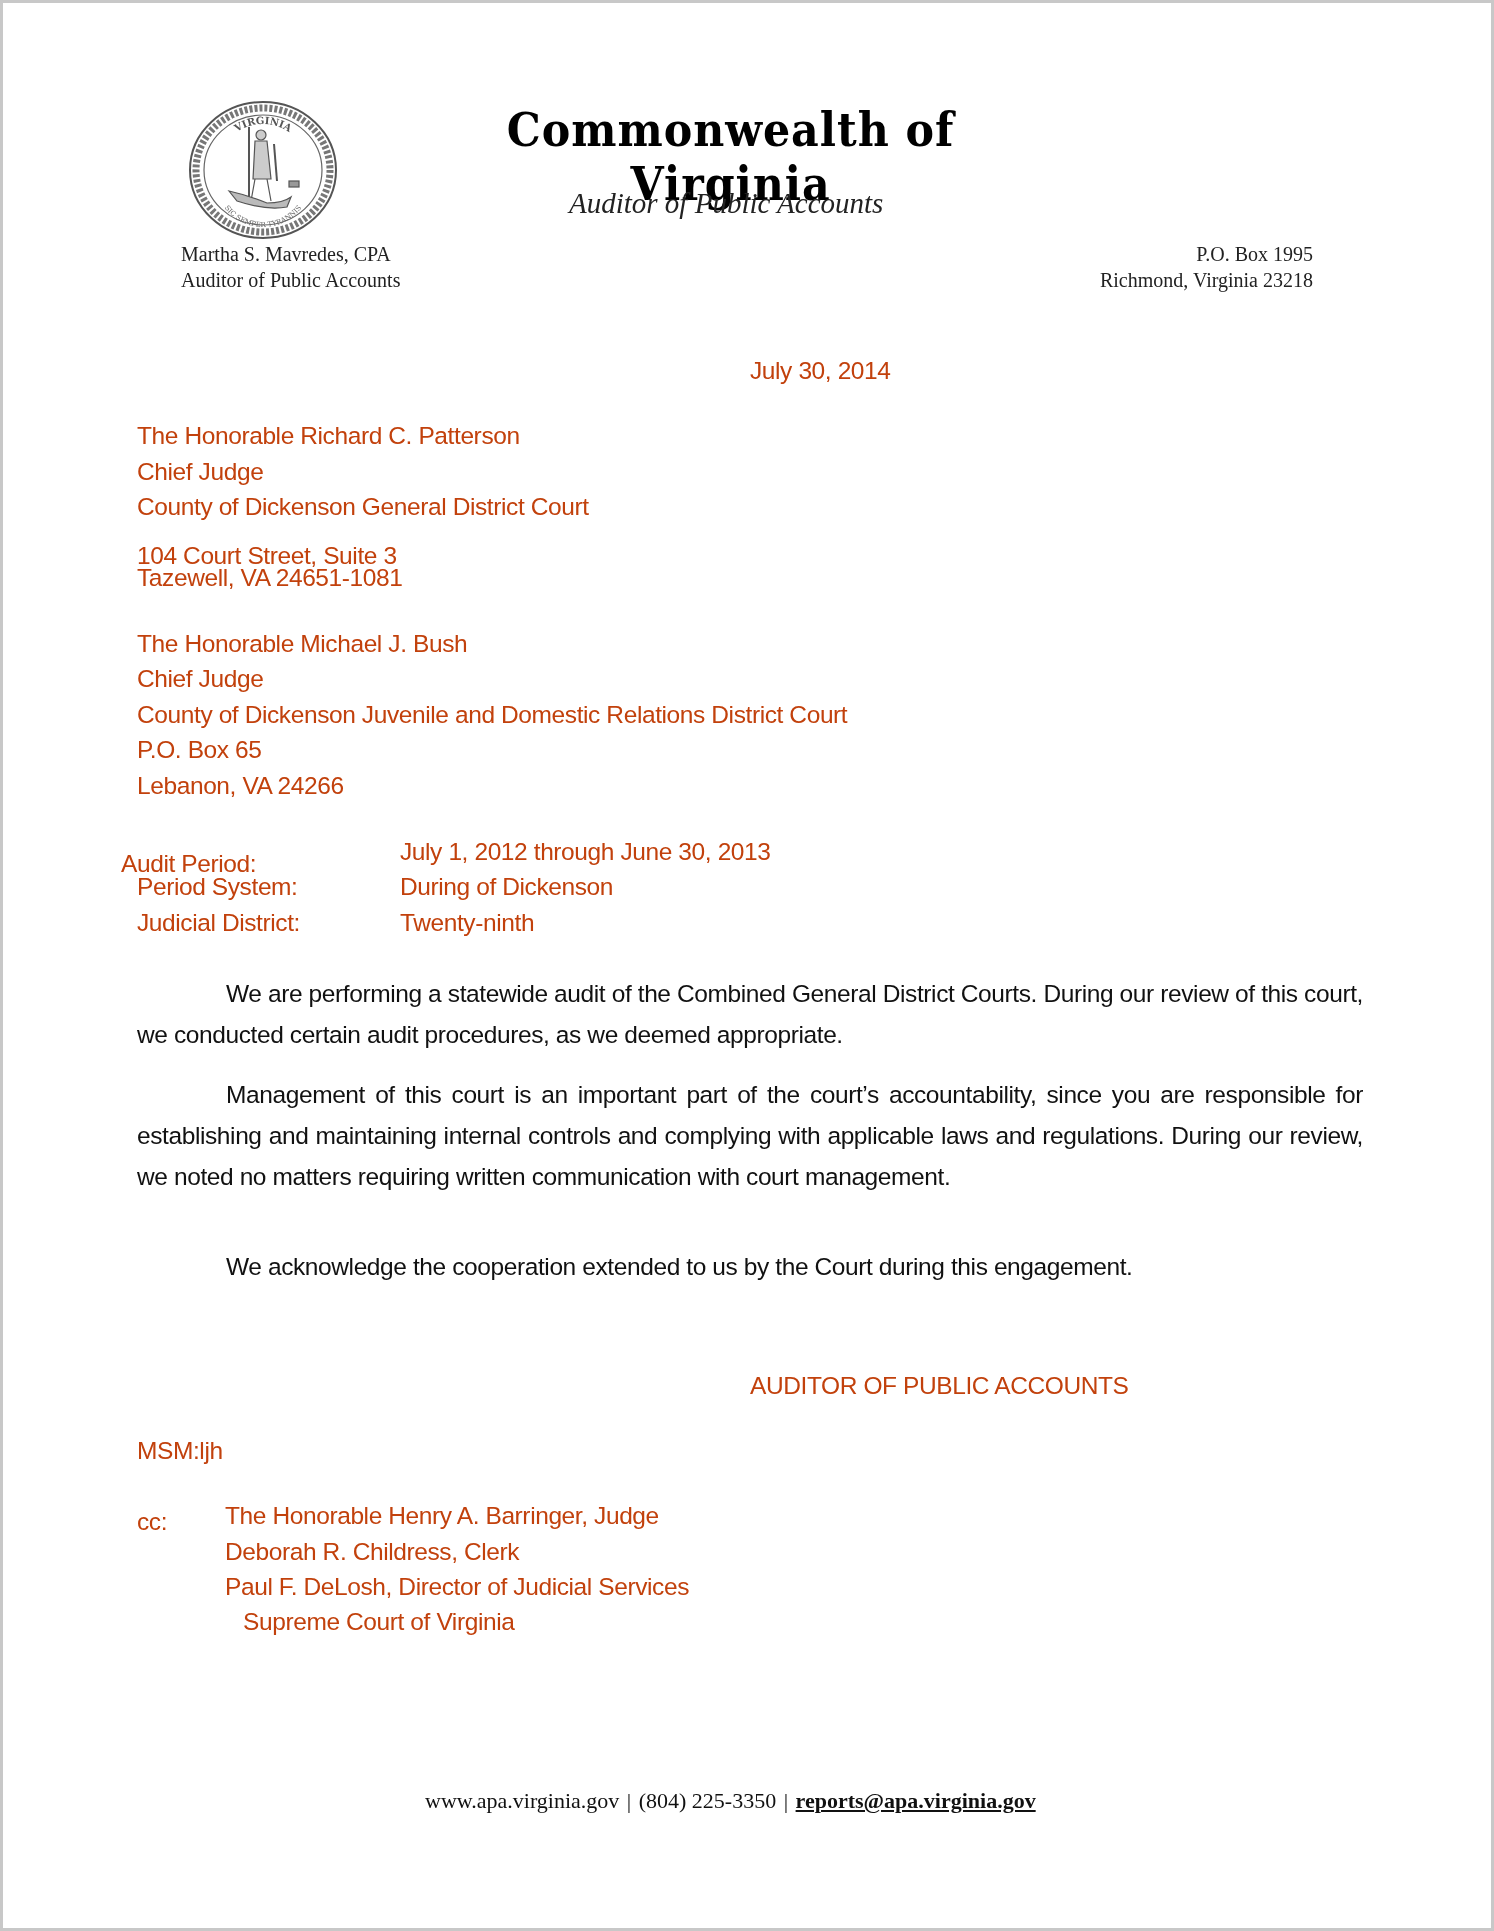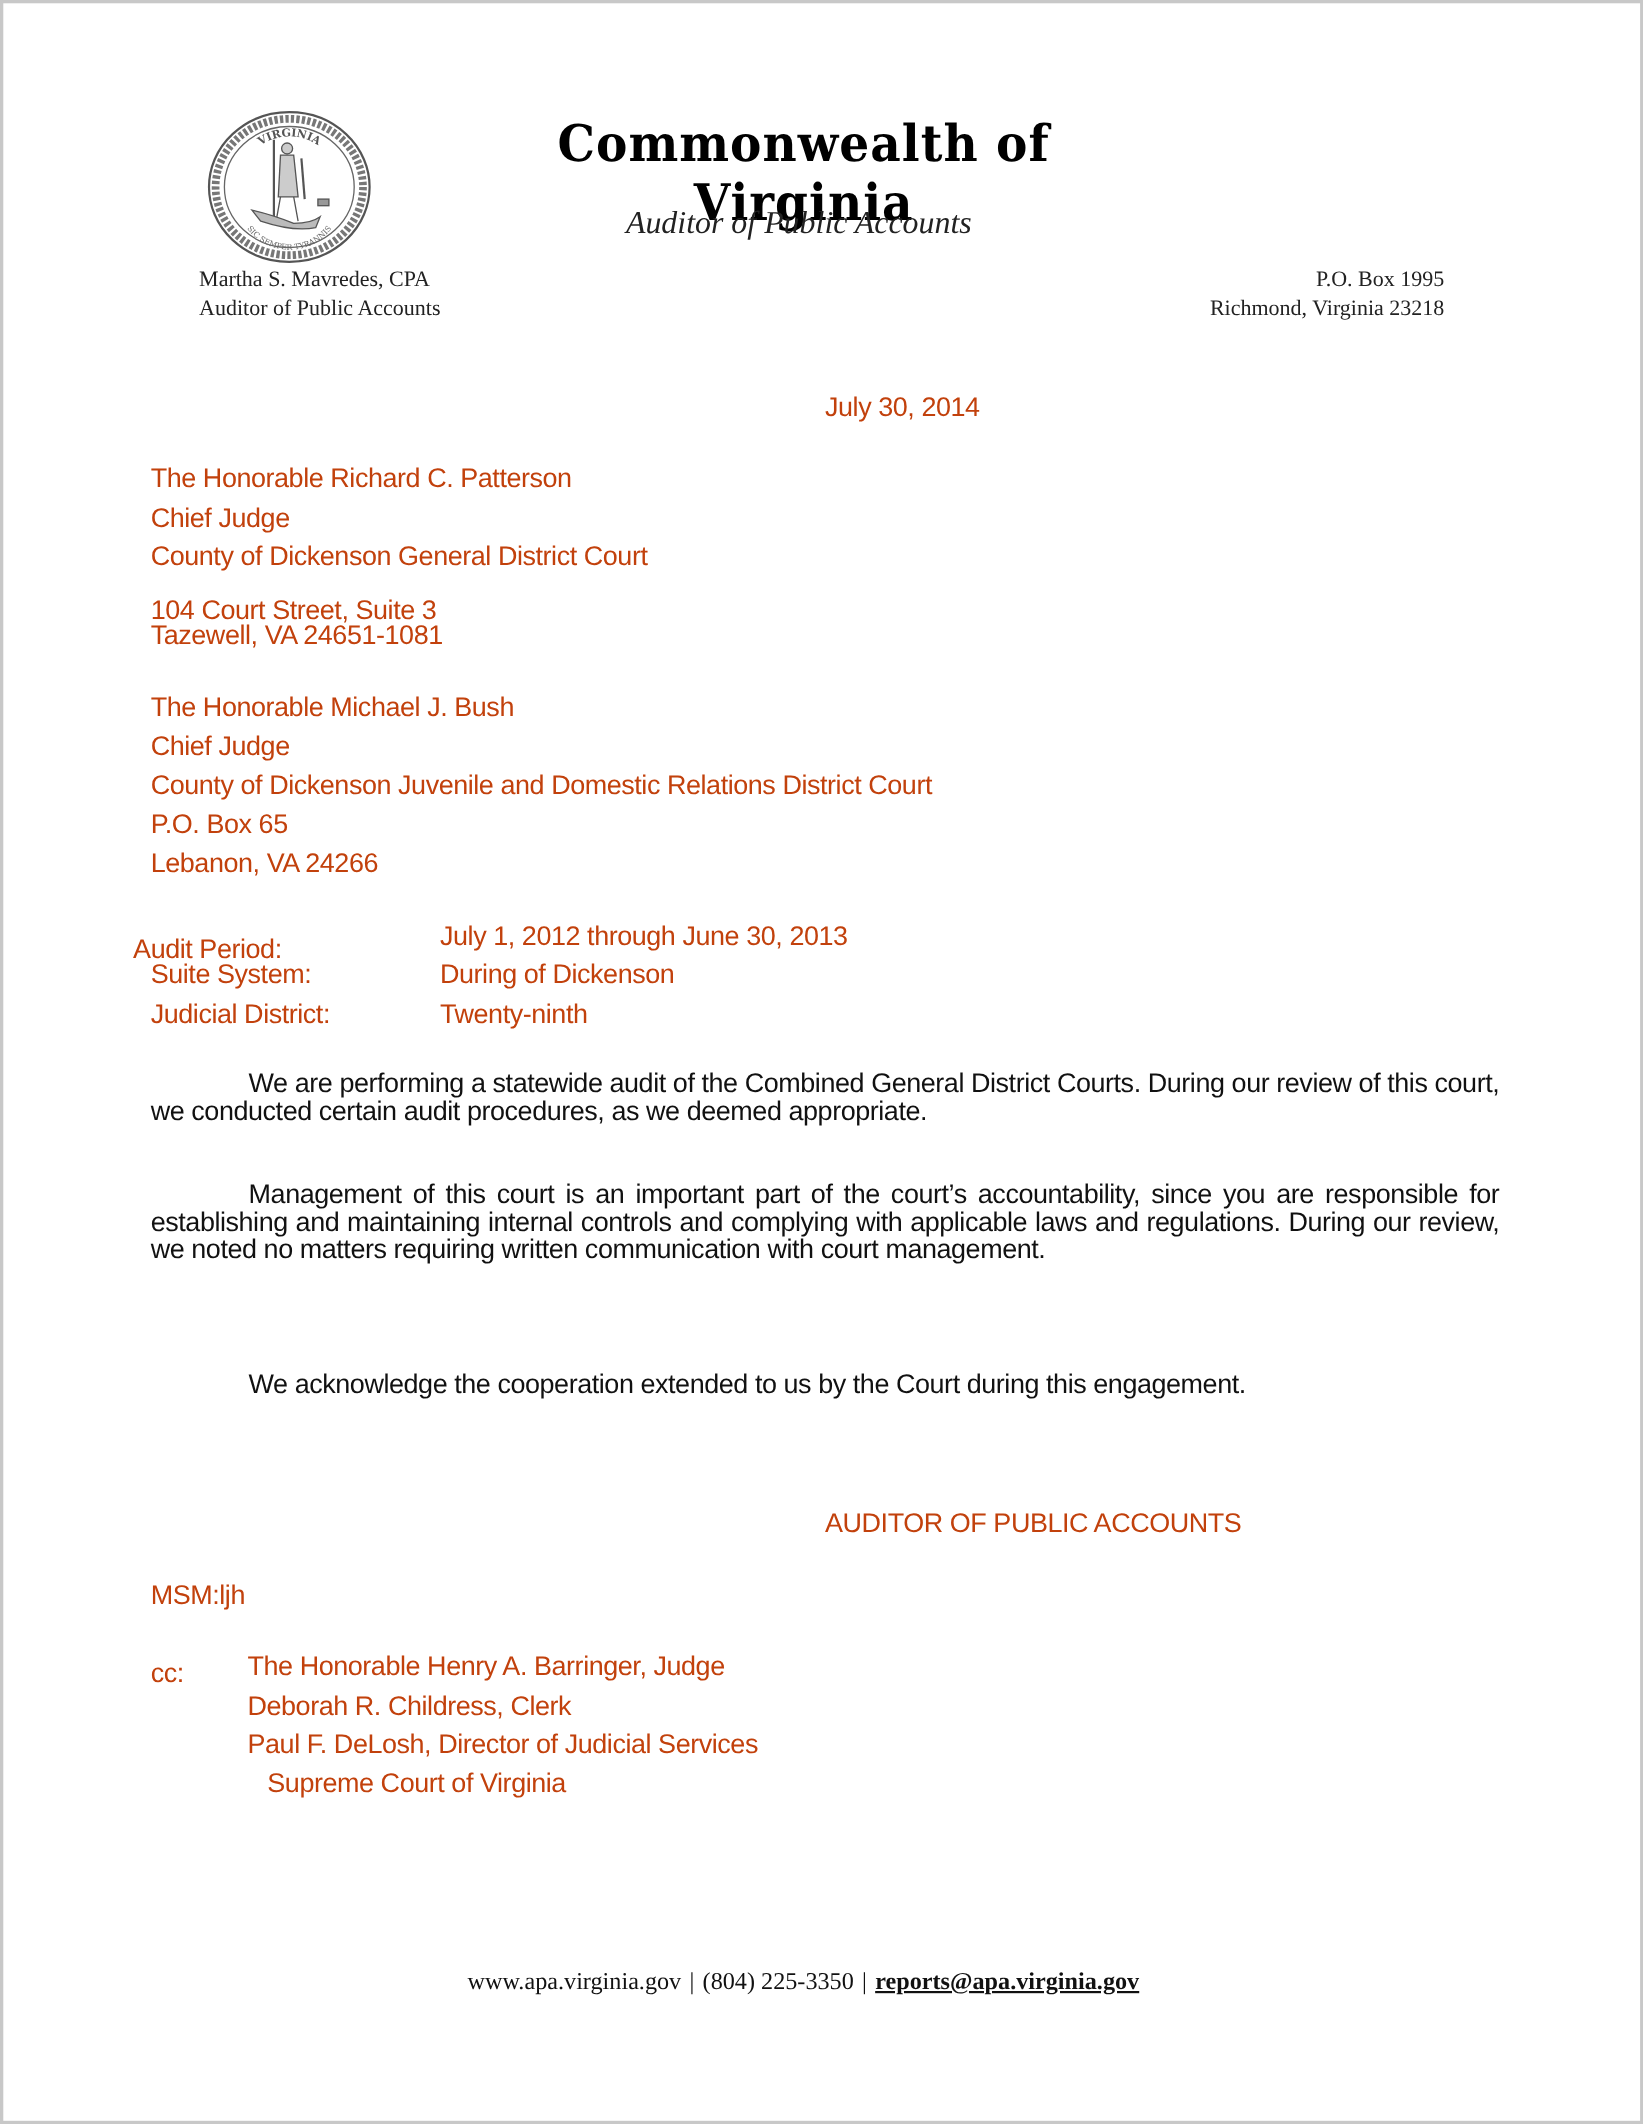--- a/index.html
+++ b/index.html
@@ -19,21 +19,21 @@
     transform:scaleX(0.93); transform-origin:left top; color:#000;
   }
   .subtitle {
     position:absolute; left:566px; top:184px; font-family:"Liberation Serif", serif; font-style:italic;
     font-size:29px; color:#222;
   }
   .lh { font-family:"Liberation Serif", serif; font-size:20px; color:#222; }
   .body-text { font-family:Liberation Sans, sans-serif; font-size:24.5px; color:#c2410c; letter-spacing:-0.4px; }
   .para {
     position:absolute; left:134px; width:1226px; font-family:"Liberation Sans", sans-serif;
-    font-size:24.5px; line-height:25px; color:#111; text-align:justify; letter-spacing:-0.4px;
+    font-size:24.5px; line-height:41px; color:#111; text-align:justify; letter-spacing:-0.4px;
   }
   .para .indent { display:inline-block; width:89px; }
   .footer {
     position:absolute; left:422px; top:1785px; font-family:"Liberation Serif", serif; font-size:22px; color:#111;
   }
   .footer .link { text-decoration:underline;font-weight:bold; }
   .sep { padding:0 2px; }
 </style>
 </head>
 <body>
@@ -90,21 +90,21 @@
     <div class="abs body-text" style="left:134px; top:627px;">The Honorable Michael J. Bush</div>
     <div class="abs body-text" style="left:134px; top:662px;">Chief Judge</div>
     <div class="abs body-text" style="left:134px; top:698px;">County of Dickenson Juvenile and Domestic Relations District Court</div>
     <div class="abs body-text" style="left:134px; top:733px;">P.O. Box 65</div>
     <div class="abs body-text" style="left:134px; top:769px;">Lebanon, VA 24266</div>
   </div>
 
   <div>
     <div class="abs body-text" style="left:118px; top:835px;margin-top:12px;">Audit Period:</div>
     <div class="abs body-text" style="left:397px; top:835px;">July 1, 2012 through June 30, 2013</div>
-    <div class="abs body-text" style="left:134px; top:870px;">Suite System:</div>
+    <div class="abs body-text" style="left:134px; top:870px;">Period System:</div>
     <div class="abs body-text" style="left:397px; top:870px;">During of Dickenson</div>
     <div class="abs body-text" style="left:134px; top:906px;">Judicial District:</div>
     <div class="abs body-text" style="left:397px; top:906px;">Twenty-ninth</div>
   </div>
 
   <div class="para" style="top:970px;"><span class="indent"></span><span>We are performing a statewide audit of the Combined General District Courts.  During our review of this court, we conducted certain audit procedures, as we deemed appropriate.</span></div>
   <div class="para" style="top:1071px;"><span class="indent"></span><span>Management of this court is an important part of the court’s accountability, since you are responsible for establishing and maintaining internal controls and complying with applicable laws and regulations.  During our review, we noted no matters requiring written communication with court management.</span></div>
   <div class="para" style="top:1243px;"><span class="indent"></span><span>We acknowledge the cooperation extended to us by the Court during this engagement.</span></div>
 
   <div class="abs body-text" style="left:747px; top:1369px;">AUDITOR OF PUBLIC ACCOUNTS</div>

